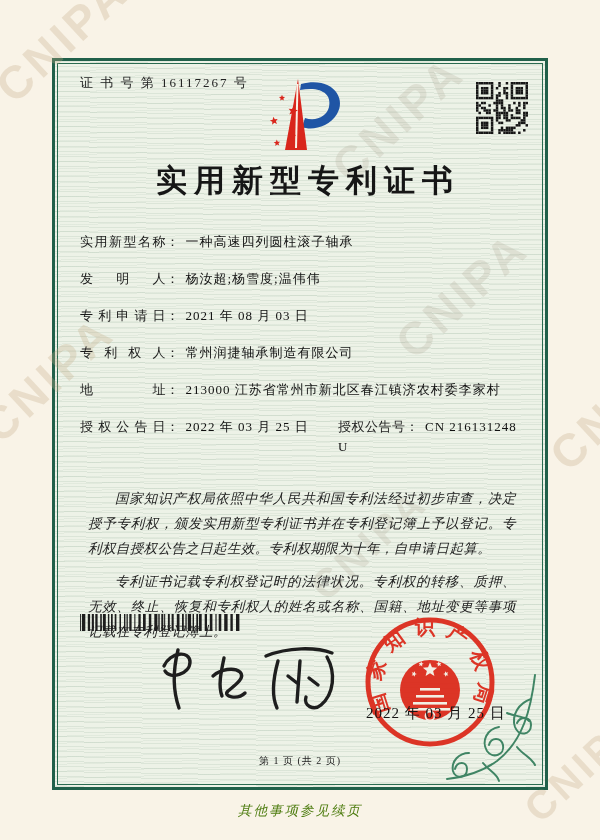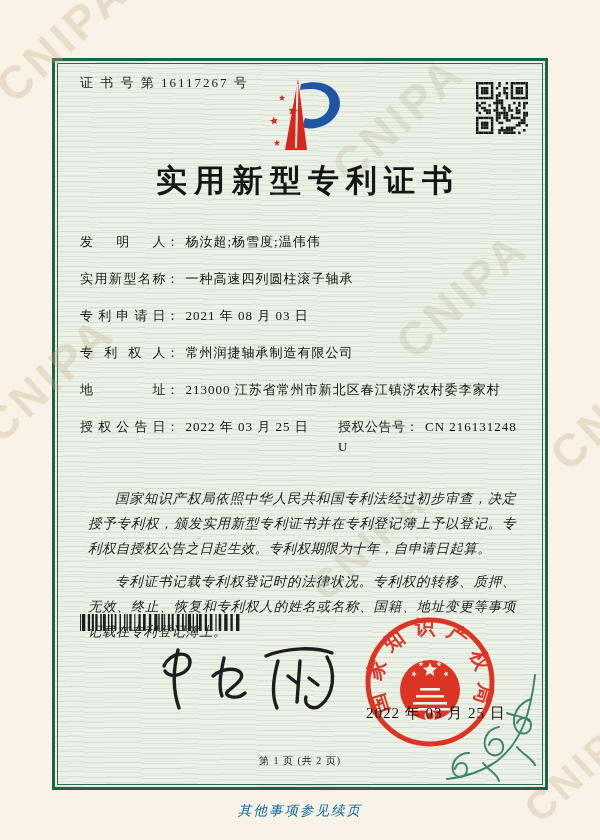--- a/index.html
+++ b/index.html
@@ -63,21 +63,21 @@
   .sig-script{position:absolute;left:96px;top:588px;width:220px;height:88px;}
   .seal{position:absolute;left:310px;top:568px;width:136px;height:136px;mix-blend-mode:multiply;opacity:.95;}
   .seal-date{
     position:absolute;left:314px;top:658px;z-index:6;font-size:15px;letter-spacing:1px;color:#141414;
   }
   .page-num{
     position:absolute;left:0;top:708px;width:100%;text-align:center;font-size:10px;color:#222;letter-spacing:1px;
   }
   .continuation{
     position:absolute;left:0;top:802px;width:600px;text-align:center;z-index:3;
-    font-size:13.5px;font-style:italic;color:#0369a1;letter-spacing:2px;
+    font-size:13.5px;font-style:italic;color:#4d7c0f;letter-spacing:2px;
   }
   .corner-orn{position:absolute;right:6px;bottom:2px;pointer-events:none;}
 </style>
 </head>
 <body>
 
 <span class="wm" style="left:-18px;top:12px;">CNIPA</span>
 <span class="wm inner" style="left:318px;top:92px;">CNIPA</span>
 <span class="wm inner" style="left:382px;top:268px;">CNIPA</span>
 <span class="wm" style="left:-32px;top:352px;">CNIPA</span>
@@ -333,24 +333,24 @@
       <rect x="13" y="20" width="1" height="1" fill="#151515"></rect>
       <rect x="14" y="20" width="1" height="1" fill="#151515"></rect>
       <rect x="15" y="20" width="1" height="1" fill="#151515"></rect>
       <rect x="17" y="20" width="1" height="1" fill="#151515"></rect>
     </svg>
 
   <div class="title">实用新型专利证书</div>
 
   <div class="fields">
     <div class="frow">
+      <span class="flabel">实用新型名称</span><span class="fcolon">：</span><span class="fvalue">一种高速四列圆柱滚子轴承</span>
+    </div>
+    <div class="frow">
       <span class="flabel">发明人</span><span class="fcolon">：</span><span class="fvalue">杨汝超;杨雪度;温伟伟</span>
-    </div>
-    <div class="frow">
-      <span class="flabel">实用新型名称</span><span class="fcolon">：</span><span class="fvalue">一种高速四列圆柱滚子轴承</span>
     </div>
     <div class="frow">
       <span class="flabel">专利申请日</span><span class="fcolon">：</span><span class="fvalue">2021 年 08 月 03 日</span>
     </div>
     <div class="frow">
       <span class="flabel">专利权人</span><span class="fcolon">：</span><span class="fvalue">常州润捷轴承制造有限公司</span>
     </div>
     <div class="frow">
       <span class="flabel">地址</span><span class="fcolon">：</span><span class="fvalue">213000 江苏省常州市新北区春江镇济农村委李家村</span>
     </div>

